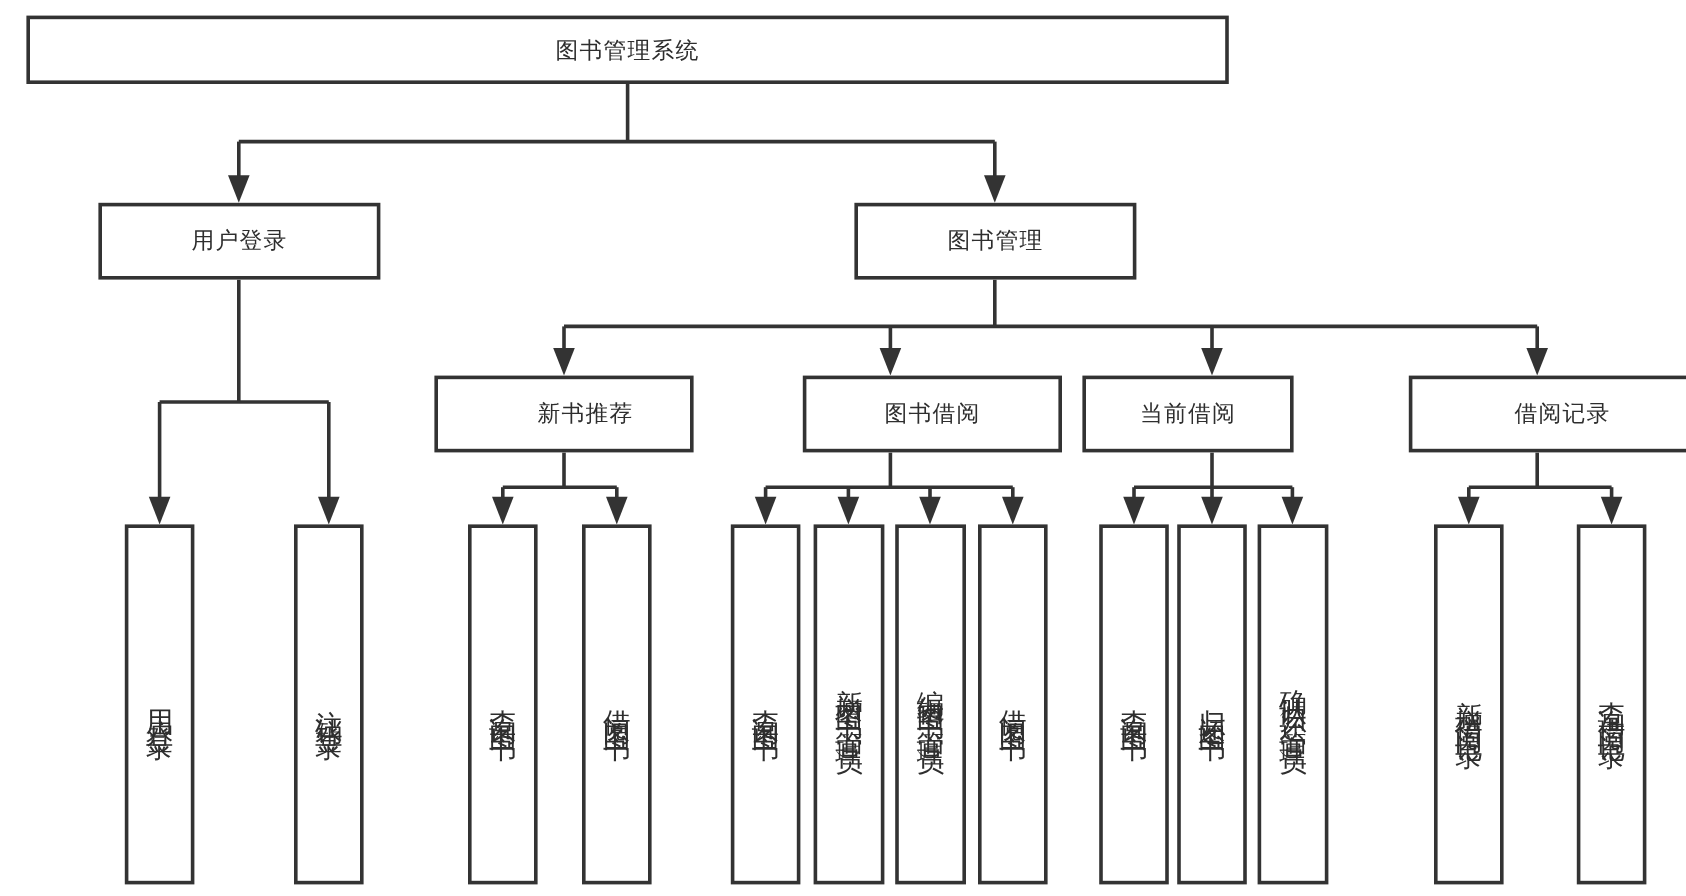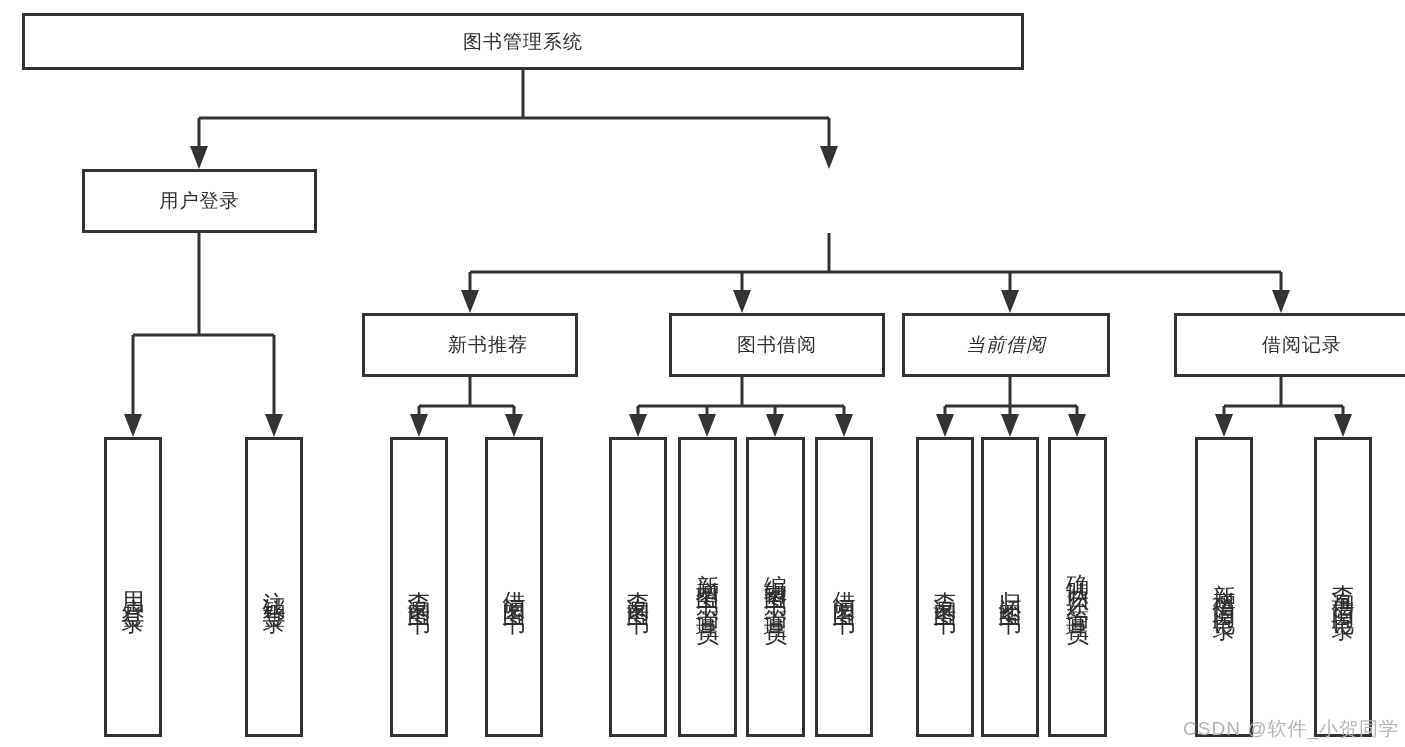--- a/index.html
+++ b/index.html
@@ -126,28 +126,31 @@
     </g>
   </svg>
 
   <div class="node hbox" style="left:22px;top:13px;width:1002px;height:57px;">
     <span>图书管理系统</span>
   </div>
 
   <div class="node hbox" style="left:82px;top:169px;width:235px;height:64px;">
     <span>用户登录</span>
   </div>
+  <div class="node hbox" style="left:712px;top:169px;width:235px;height:64px;">
+    <span>图书管理</span>
+  </div>
 
   <div class="node hbox" style="left:362px;top:313px;width:216px;height:64px;padding-left:36px;">
     <span>新书推荐</span>
   </div>
   <div class="node hbox" style="left:634px;top:313px;width:216px;height:64px;margin-left:35px;">
     <span>图书借阅</span>
   </div>
-  <div class="node hbox" style="left:902px;top:313px;width:208px;height:64px;font-style:italic;">
+  <div class="node hbox" style="left:902px;top:313px;width:176px;height:64px;">
     <span>当前借阅</span>
   </div>
   <div class="node hbox" style="left:1174px;top:313px;width:256px;height:64px;">
     <span>借阅记录</span>
   </div>
 
   <div class="node vbox" style="left:104px;top:437px;width:58px;height:300px;">
     <span class="vtext">用户登录</span>
   </div>
   <div class="node vbox" style="left:245px;top:437px;width:58px;height:300px;">
@@ -184,14 +187,13 @@
     <span class="vtext">确认归还（管理员）</span>
   </div>
 
   <div class="node vbox" style="left:1195px;top:437px;width:58px;height:300px;">
     <span class="vtext">新增借阅记录</span>
   </div>
   <div class="node vbox" style="left:1314px;top:437px;width:58px;height:300px;">
     <span class="vtext">查询借阅记录</span>
   </div>
 
-  <div class="watermark">CSDN @软件_小贺同学</div>
 </div>
 
 </body></html>

